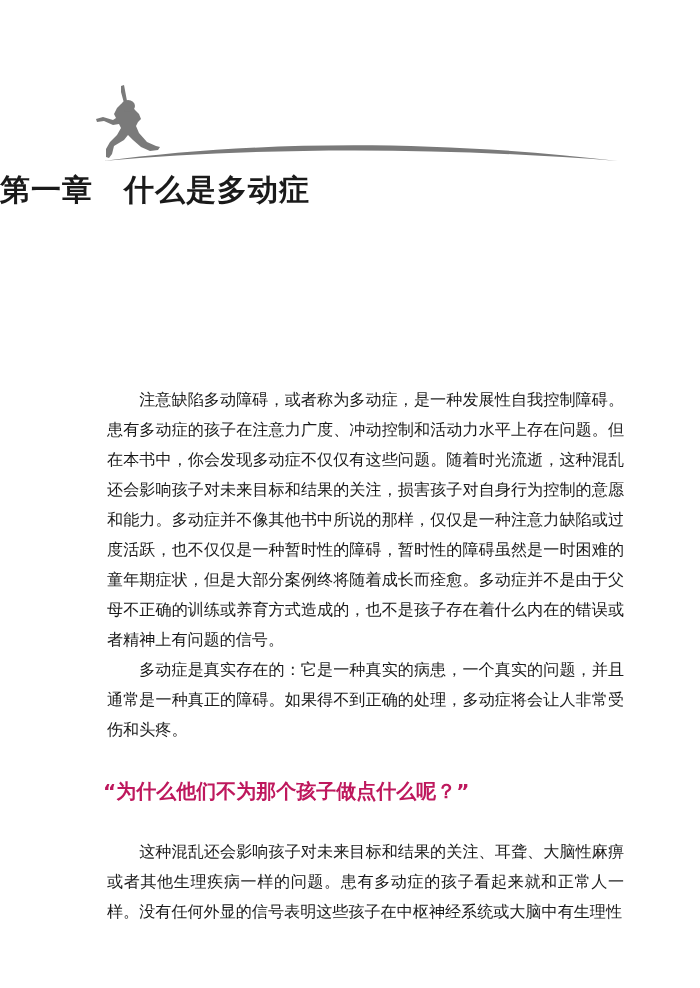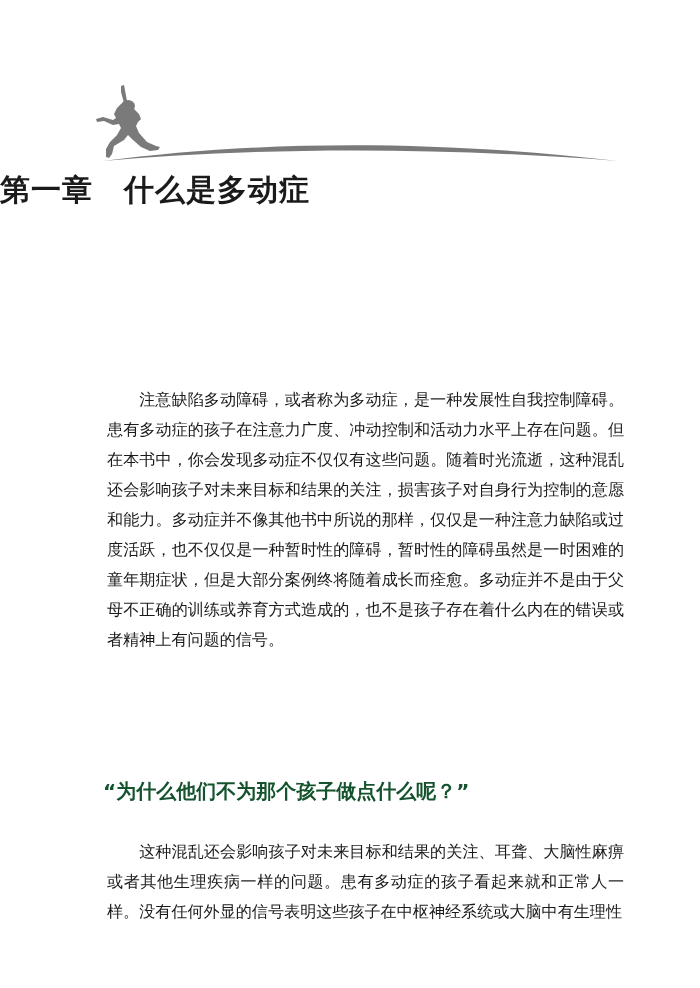--- a/index.html
+++ b/index.html
@@ -7,40 +7,41 @@
            font-family: "DejaVu Serif", "Liberation Serif", serif; color: #1a1a1a; }
     .header-art { position: absolute; left: 0; top: 0; width: 700px; height: 175px; }
     .chapter-title { position: absolute; left: 0; top: 170px; width: 700px; text-align: left;
                      font-family: "DejaVu Sans", "Liberation Sans", sans-serif; font-weight: bold;
                      font-size: 30px; letter-spacing: 1px; color: #1a1a1a; white-space: pre; }
     .body-text { position: absolute; left: 95px; width: 517px; font-size: 16.1px; line-height: 30px;
                  text-align: justify; text-justify: inter-character; margin: 12px; }
     .body-text p { margin: 0; text-indent: 2em; }
     .section-heading { position: absolute; left: 103px; top: 778px; width: 540px;
                        font-family: "DejaVu Sans", "Liberation Sans", sans-serif;
-                       font-size: 20px; color: #14532d; margin: 0; }
+                       font-size: 20px; color: #be185d; margin: 0; }
   </style>
 </head>
 <body>
 
 <div class="header-art">
   <svg width="700" height="175" viewBox="0 0 700 175" xmlns="http://www.w3.org/2000/svg">
 
     <path d="M103,161 C250,142 420,138 618,161 C430,146 250,148 103,161 Z" fill="#7a7a7a"></path>
 
     <g fill="#7a7a7a">
       <path d="M121,86 L124,85 L127,101 L130,103 L132,106 L135,110 L139,114 L141,119 L138,122 L136,126 L139,133 L147,142 L156,146 L160,147 L158,150 L150,151 L141,147 L133,140 L128,135 L124,140 L114,146 L112,154 L109,158 L106,157 L106,149 L110,142 L117,135 L121,128 L119,124 L113,125 L104,121 L97,122 L96,119 L103,117 L113,120 L116,118 L114,114 L117,108 L121,104 L124,103 L121,92 Z"></path>
       <ellipse cx="128" cy="106" rx="7" ry="6"></ellipse>
     </g>
   </svg>
 </div>
 
 <div class="chapter-title">第一章　什么是多动症</div>
 
 <div class="body-text" style="top:373px;">
   <p>注意缺陷多动障碍，或者称为多动症，是一种发展性自我控制障碍。患有多动症的孩子在注意力广度、冲动控制和活动力水平上存在问题。但在本书中，你会发现多动症不仅仅有这些问题。随着时光流逝，这种混乱还会影响孩子对未来目标和结果的关注，损害孩子对自身行为控制的意愿和能力。多动症并不像其他书中所说的那样，仅仅是一种注意力缺陷或过度活跃，也不仅仅是一种暂时性的障碍，暂时性的障碍虽然是一时困难的童年期症状，但是大部分案例终将随着成长而痊愈。多动症并不是由于父母不正确的训练或养育方式造成的，也不是孩子存在着什么内在的错误或者精神上有问题的信号。</p>
+  <p>多动症是真实存在的：它是一种真实的病患，一个真实的问题，并且通常是一种真正的障碍。如果得不到正确的处理，多动症将会让人非常受伤和头疼。</p>
 </div>
 
 <h2 class="section-heading">“为什么他们不为那个孩子做点什么呢？”</h2>
 
 <div class="body-text" style="top:825px;">
   <p>这种混乱还会影响孩子对未来目标和结果的关注、耳聋、大脑性麻痹或者其他生理疾病一样的问题。患有多动症的孩子看起来就和正常人一样。没有任何外显的信号表明这些孩子在中枢神经系统或大脑中有生理性</p>
 </div>
 
 </body></html>

